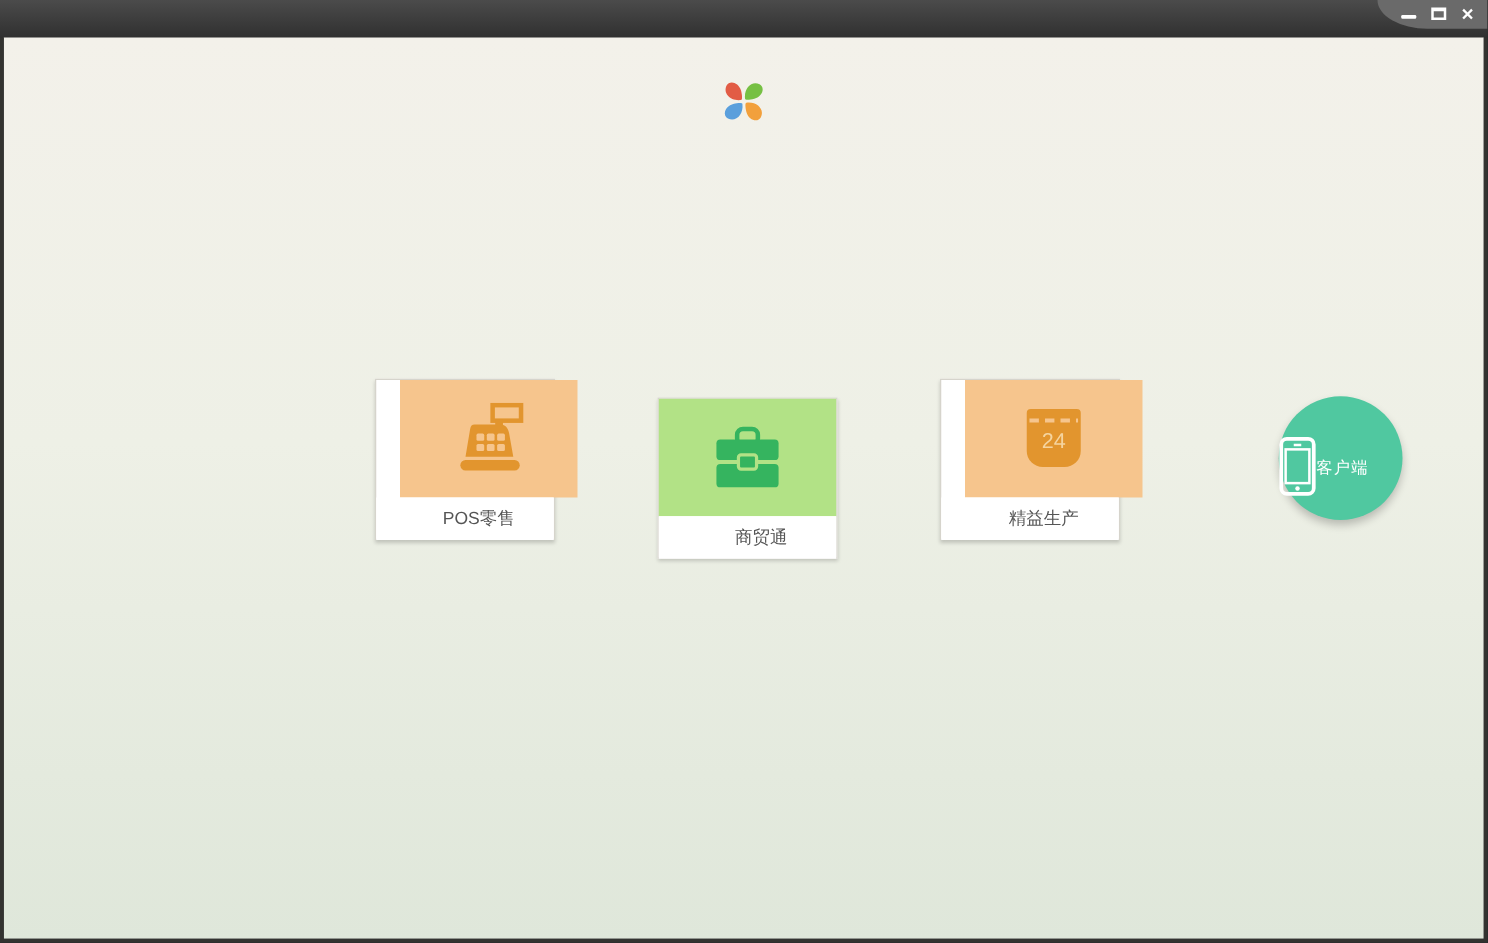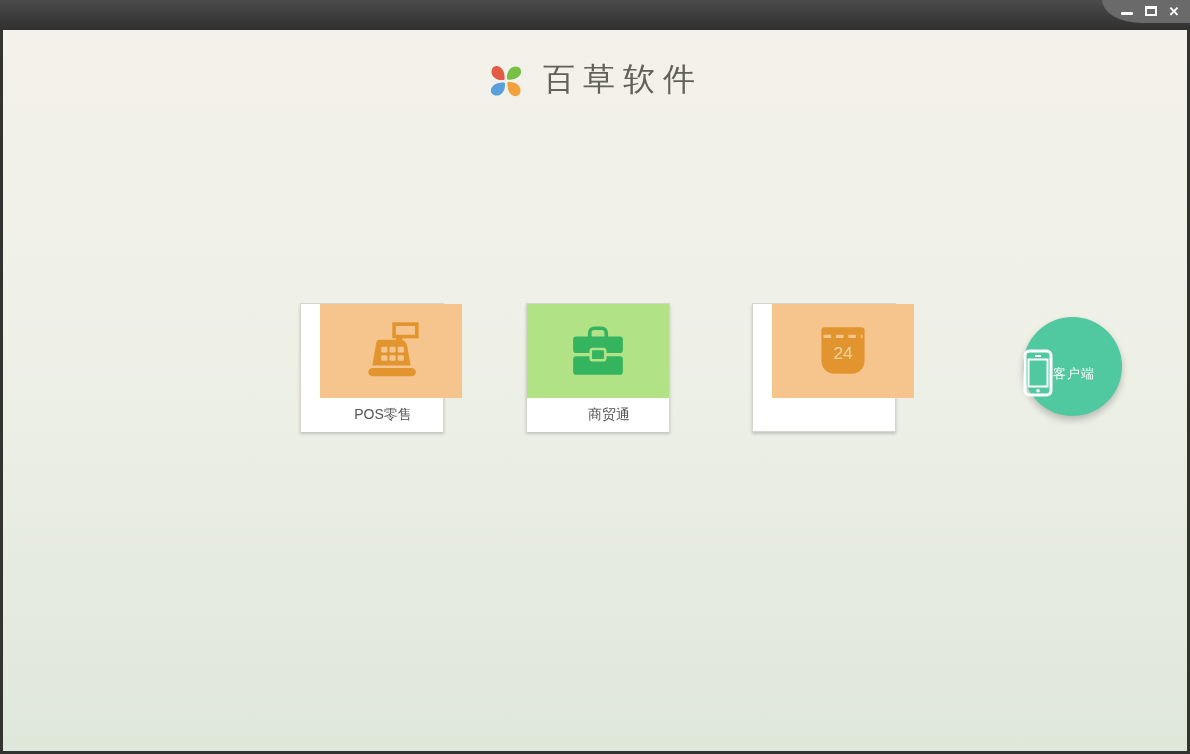--- a/index.html
+++ b/index.html
@@ -47,21 +47,21 @@
   }
 
   
   .card {
     position:absolute; top:273px; width:144px; height:129px;
     background:#fff; border:1px solid #d6d4cc;
     box-shadow:0 2px 3px rgba(0,0,0,0.18);
     cursor:pointer;
   }
   .card-1 { left:297px; }
-  .card-2 { left:523px; }
+  .card-2 { left:523px;margin-top:15px; }
   .card-3 { left:749px; }
   .card-top {
     width:100%; height:94px;
     display:flex; align-items:center; justify-content:center;
   }
   .tile-orange { background:#f6c58d;margin-left:19px; }
   .tile-green  { background:#b2e286; }
   .card-label {
     width:100%; height:34px; background:#fff;
     display:flex; align-items:center; justify-content:center;
@@ -101,21 +101,20 @@
 
     <div class="brand">
       <svg width="38" height="38" viewBox="0 0 36 36">
         <g transform="translate(18,19)">
           <path d="M1,-2 C0,-10 6,-16 12,-13 C16,-11 15,-4 8,-2 C4,-1 1,-1 1,-2 Z" fill="#76c043"></path>
           <path d="M2,1 C10,0 16,6 13,12 C11,16 4,15 2,8 C1,4 1,1 2,1 Z" fill="#f2a03c" transform="rotate(0)"></path>
           <path d="M-1,2 C0,10 -6,16 -12,13 C-16,11 -15,4 -8,2 C-4,1 -1,1 -1,2 Z" fill="#5a9fdc"></path>
           <path d="M-2,-1 C-10,0 -16,-6 -13,-12 C-11,-16 -4,-15 -2,-8 C-1,-4 -1,-1 -2,-1 Z" fill="#e25c45"></path>
         </g>
       </svg>
-      <span class="brand-title">百草软件</span>
     </div>
 
     <div class="card card-1">
       <div class="card-top tile-orange">
         <svg width="62" height="58" viewBox="0 0 60 56">
           <rect x="33" y="2" width="22" height="12" fill="none" stroke="#e2952e" stroke-width="3.5"></rect>
           <rect x="35" y="13" width="6" height="7" fill="#e2952e"></rect>
           <path d="M19,17 L38,17 C43,17 45,19.5 45.8,24 L49,42 L12,42 L15.6,20.5 C16,18 17,17 19,17 Z" fill="#e2952e"></path>
           <g fill="#f6c58d">
             <rect x="20.5" y="24" width="6" height="5.5" rx="1.2"></rect>
@@ -144,20 +143,21 @@
     </div>
 
     <div class="card card-3">
       <div class="card-top tile-orange">
         <svg width="52" height="54" viewBox="0 0 48 50">
           <path d="M7,3 h34 a3,3 0 0 1 3,3 v28 a12,12 0 0 1 -12,12 h-16 a12,12 0 0 1 -12,-12 v-28 a3,3 0 0 1 3,-3 z" fill="#e2952e"></path>
           <line x1="6" y1="11.5" x2="42" y2="11.5" stroke="#f6c58d" stroke-width="3" stroke-dasharray="7 4.5"></line>
           <text x="24" y="32" text-anchor="middle" font-size="16" fill="#f5d49f" font-family="Liberation Sans, sans-serif">24</text>
         </svg>
       </div>
+      <div class="card-label">精益生产</div>
     </div>
 
     <div class="client-circle">
       <svg width="30" height="48" viewBox="0 0 30 48">
         <rect x="2" y="2" width="26" height="44" rx="4.5" fill="none" stroke="#ffffff" stroke-width="3"></rect>
         <line x1="12" y1="7" x2="18" y2="7" stroke="#ffffff" stroke-width="2"></line>
         <rect x="5.5" y="10.5" width="19" height="27" fill="none" stroke="#ffffff" stroke-width="2"></rect>
         <circle cx="15" cy="41.8" r="1.8" fill="#ffffff"></circle>
       </svg>
       <span class="client-label">客户端</span>

